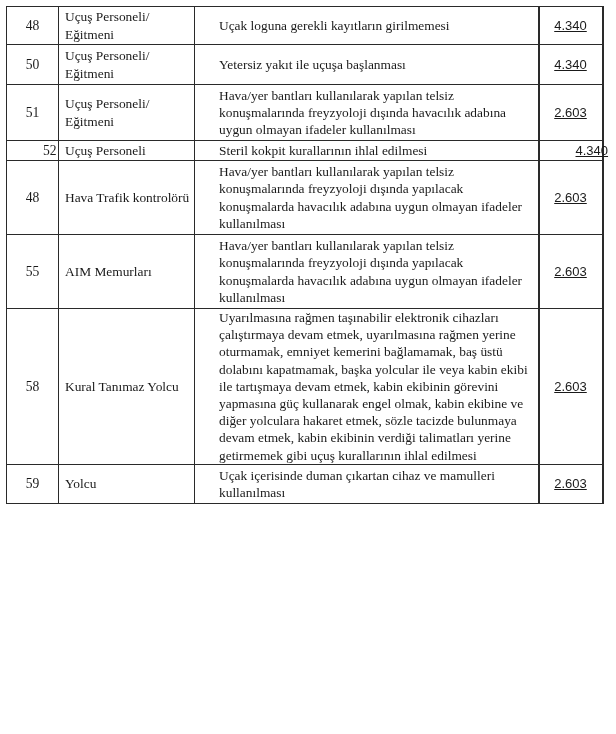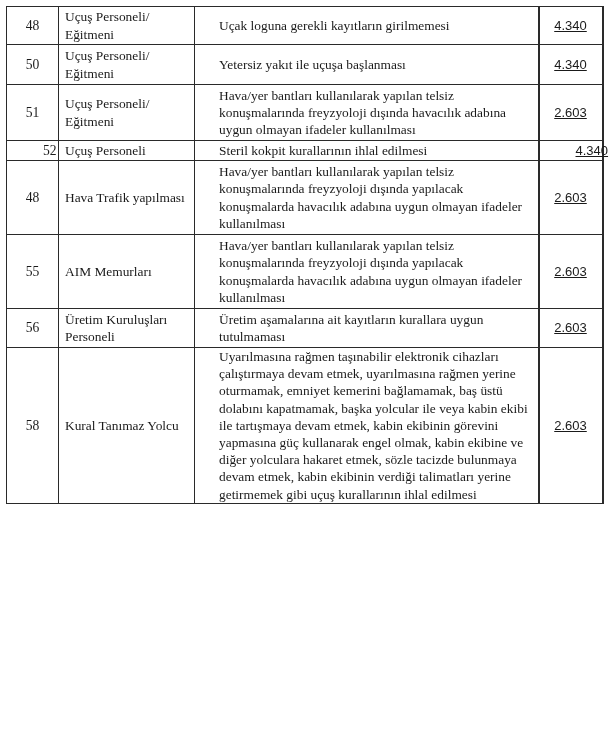--- a/index.html
+++ b/index.html
@@ -94,36 +94,36 @@
       <td class="amt">2.603</td>
     </tr>
     <tr class="h20">
       <td class="no">52</td>
       <td class="who">Uçuş Personeli</td>
       <td class="desc">Steril kokpit kurallarının ihlal edilmesi</td>
       <td class="amt">4.340</td>
     </tr>
     <tr class="h74">
       <td class="no">48</td>
-      <td class="who">Hava Trafik yapılması</td>
+      <td class="who">Hava Trafik kontrolörü</td>
       <td class="desc">Hava/yer bantları kullanılarak yapılan telsiz konuşmalarında freyzyoloji dışında yapılacak konuşmalarda havacılık adabına uygun olmayan ifadeler kullanılması</td>
       <td class="amt">2.603</td>
     </tr>
     <tr class="h74">
       <td class="no">55</td>
       <td class="who">AIM Memurları</td>
       <td class="desc">Hava/yer bantları kullanılarak yapılan telsiz konuşmalarında freyzyoloji dışında yapılacak konuşmalarda havacılık adabına uygun olmayan ifadeler kullanılması</td>
       <td class="amt">2.603</td>
     </tr>
-    <tr class="h39">
-      <td class="no">56</td>
-      <td class="who">Üretim Kuruluşları Personeli</td>
-      <td class="desc">Üretim aşamalarına ait kayıtların kurallara uygun tutulmaması</td>
-      <td class="amt">2.603</td>
-    </tr>
     <tr class="h155">
       <td class="no">58</td>
       <td class="who">Kural Tanımaz Yolcu</td>
       <td class="desc">Uyarılmasına rağmen taşınabilir elektronik cihazları çalıştırmaya devam etmek, uyarılmasına rağmen yerine oturmamak, emniyet kemerini bağlamamak, baş üstü dolabını kapatmamak, başka yolcular ile veya kabin ekibi ile tartışmaya devam etmek, kabin ekibinin görevini yapmasına güç kullanarak engel olmak, kabin ekibine ve diğer yolculara hakaret etmek, sözle tacizde bulunmaya devam etmek, kabin ekibinin verdiği talimatları yerine getirmemek gibi uçuş kurallarının ihlal edilmesi</td>
       <td class="amt">2.603</td>
     </tr>
+    <tr class="h39">
+      <td class="no">59</td>
+      <td class="who">Yolcu</td>
+      <td class="desc">Uçak içerisinde duman çıkartan cihaz ve mamulleri kullanılması</td>
+      <td class="amt">2.603</td>
+    </tr>
   </tbody>
 </table>
 
 </body></html>

